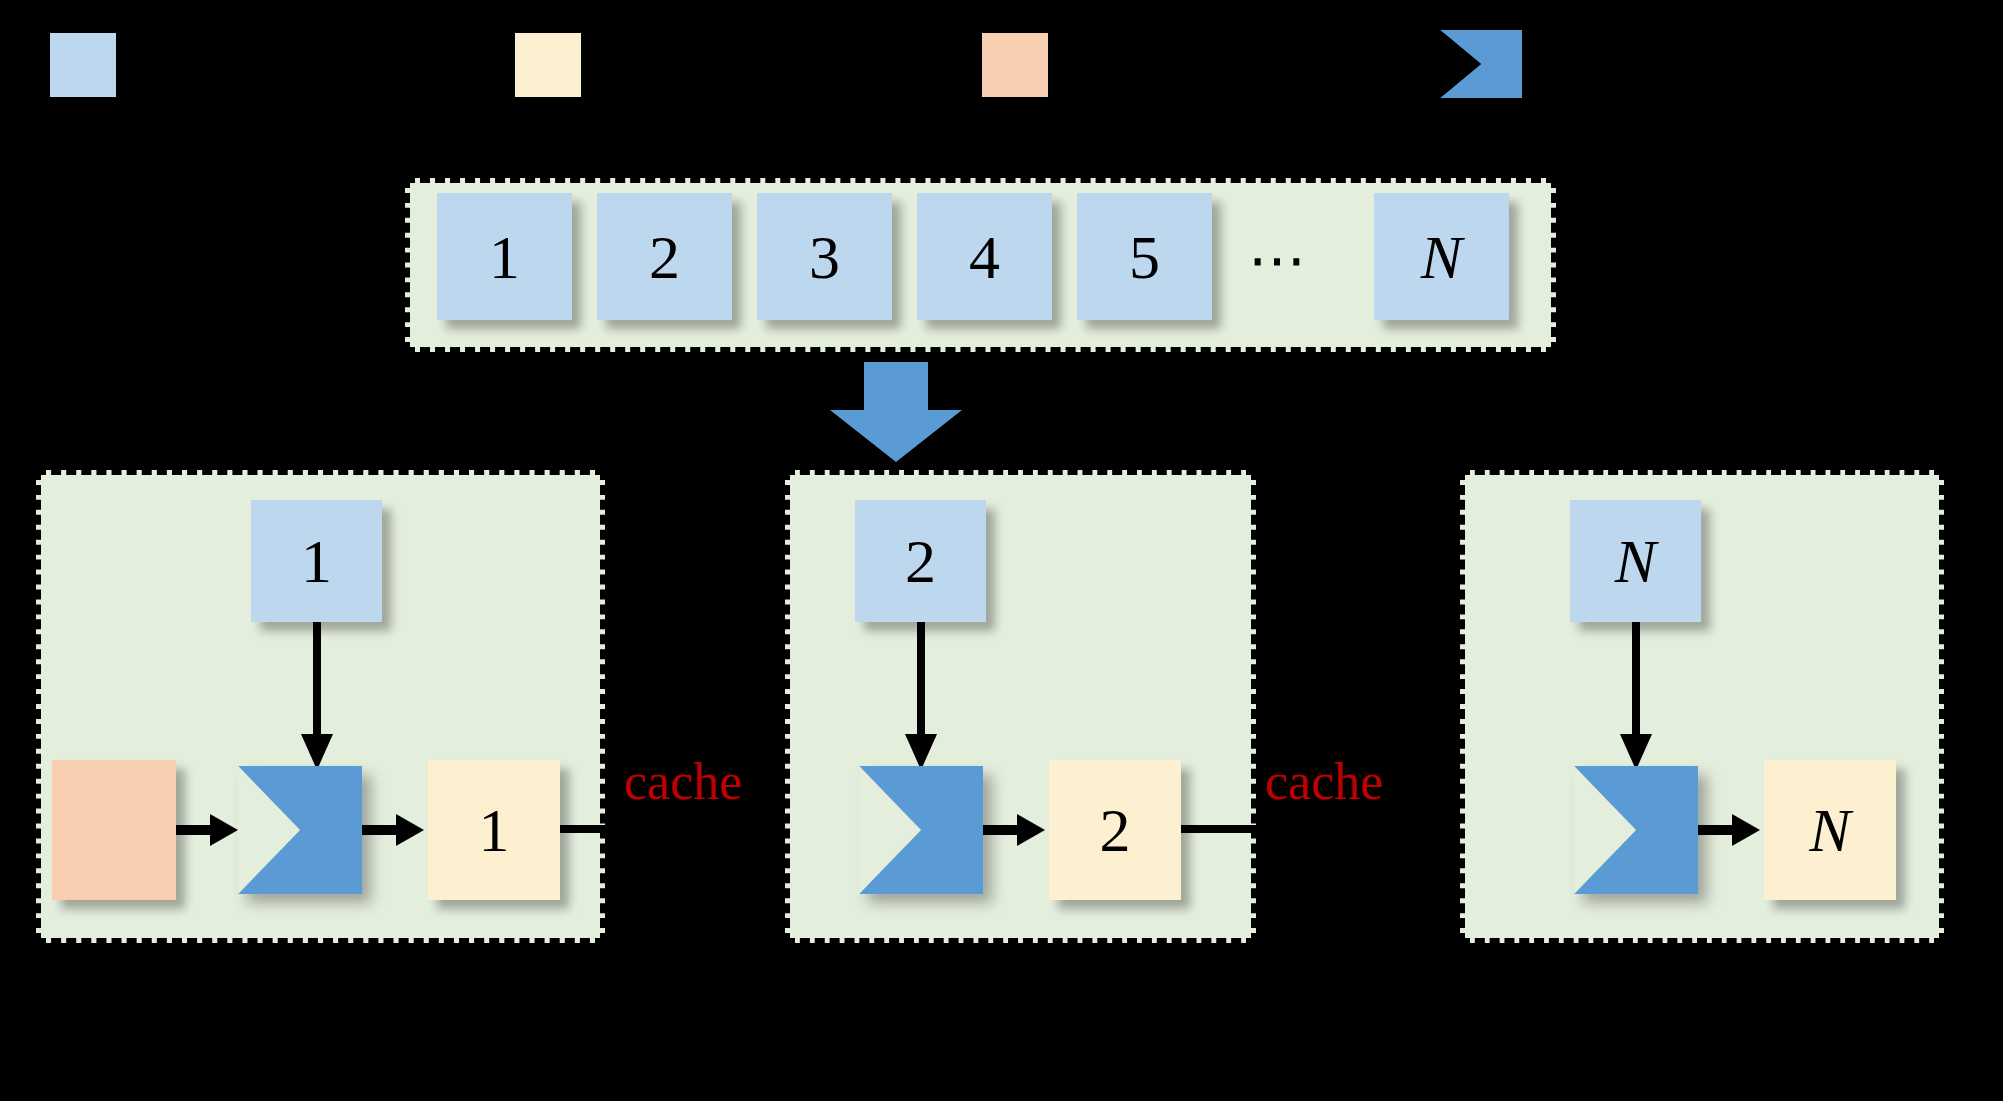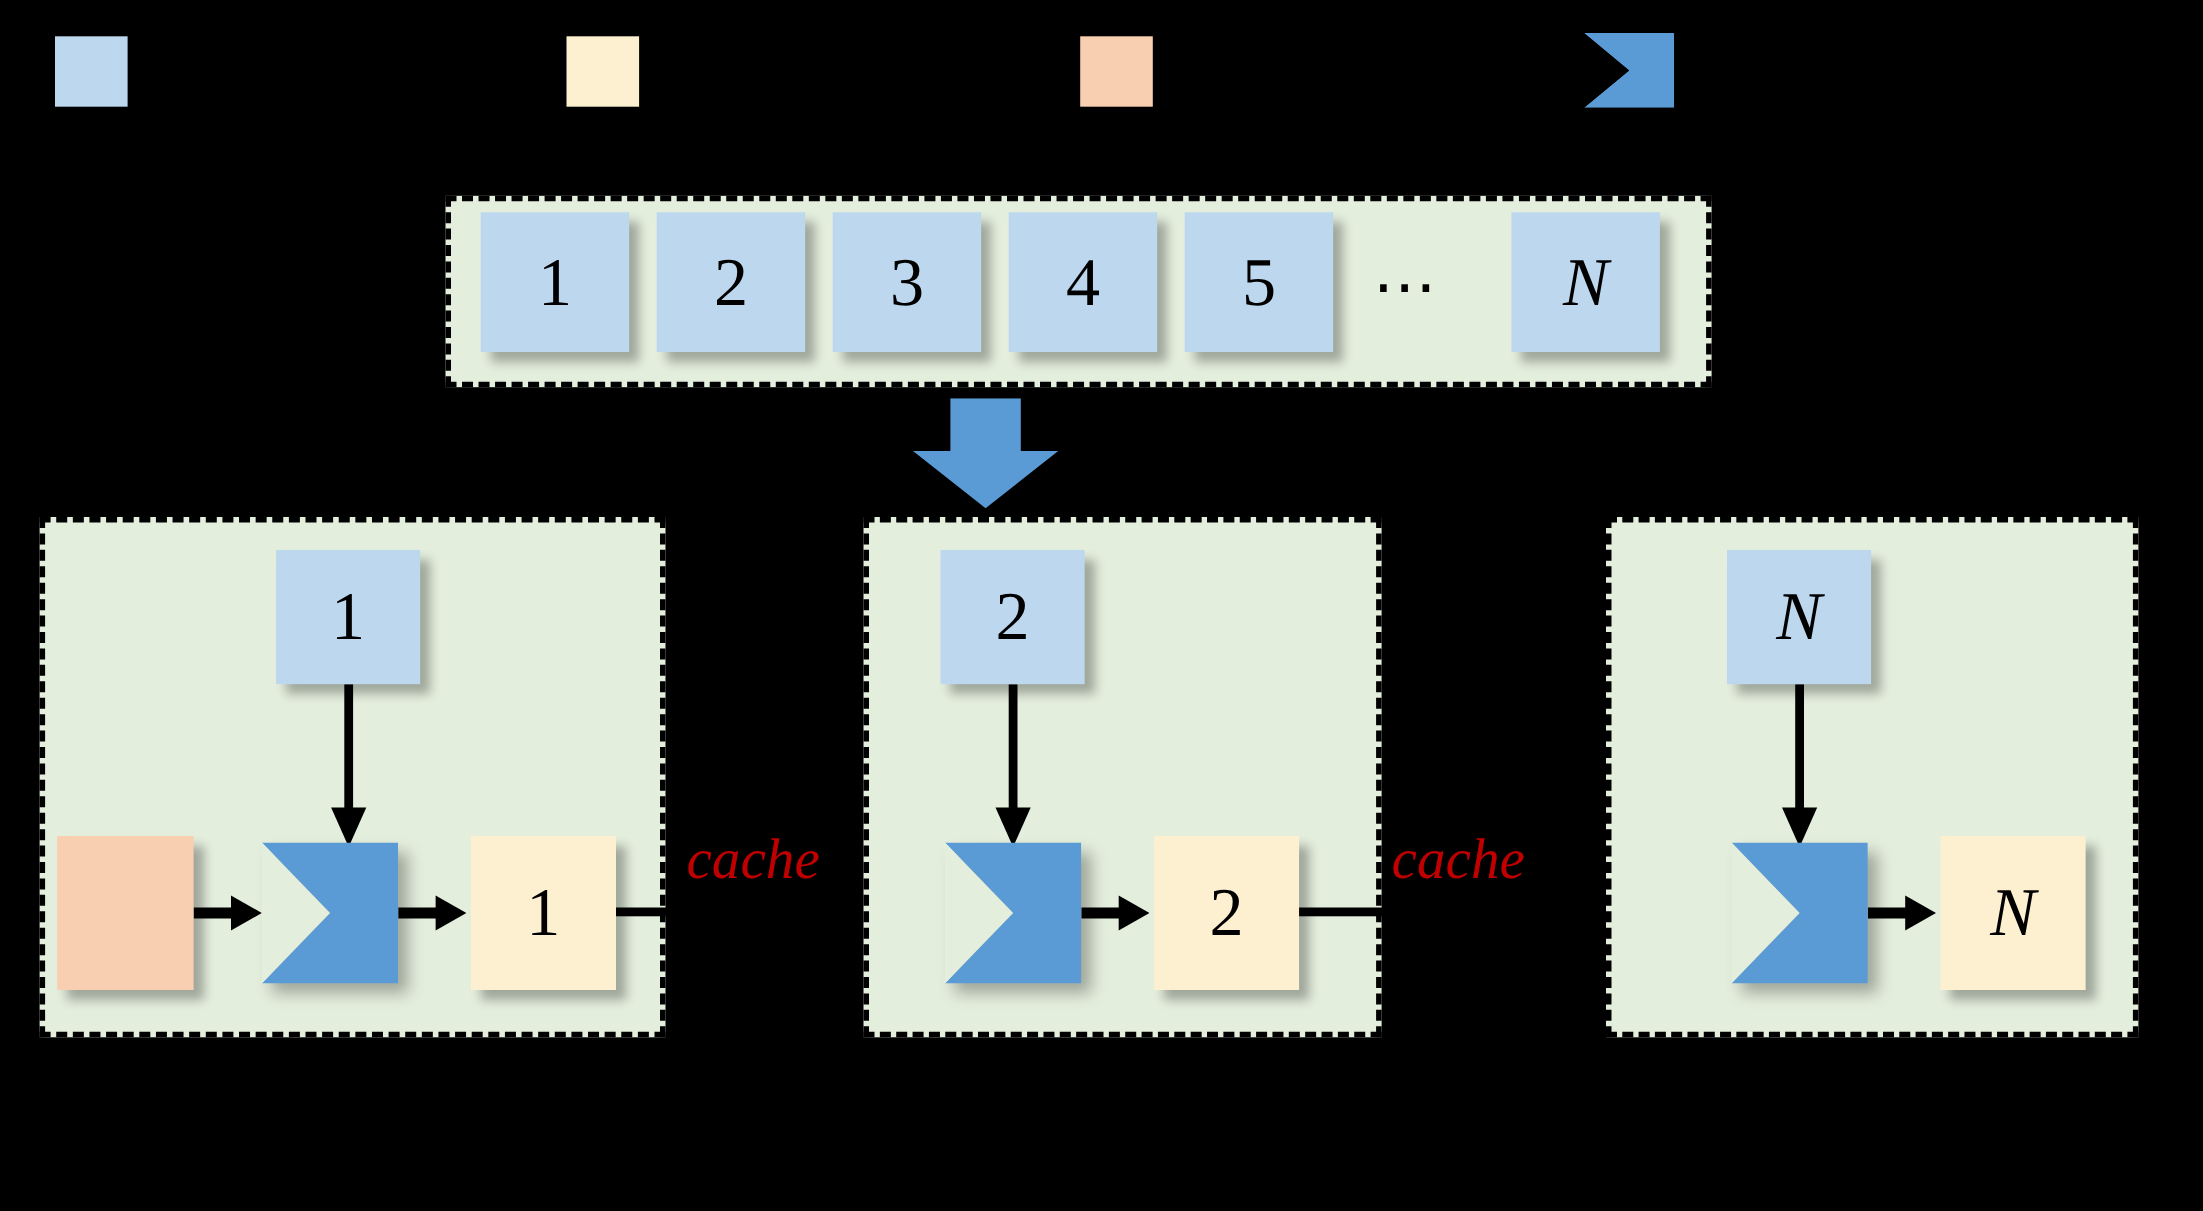--- a/index.html
+++ b/index.html
@@ -85,21 +85,20 @@
   .bigarrow { position: absolute; }
 
   
   .cache {
     position: absolute;
     color: #c00000;
     font-size: 52px;
     line-height: 1;
     white-space: nowrap;
     font-family: "Liberation Serif", "DejaVu Serif", serif;
-    font-style: italic;
   }
 </style>
 </head>
 <body>
 
 <div id="stage">
 
   <div class="legend-row">
 
     <div class="legend-item" style="left:50px; top:33px;">

